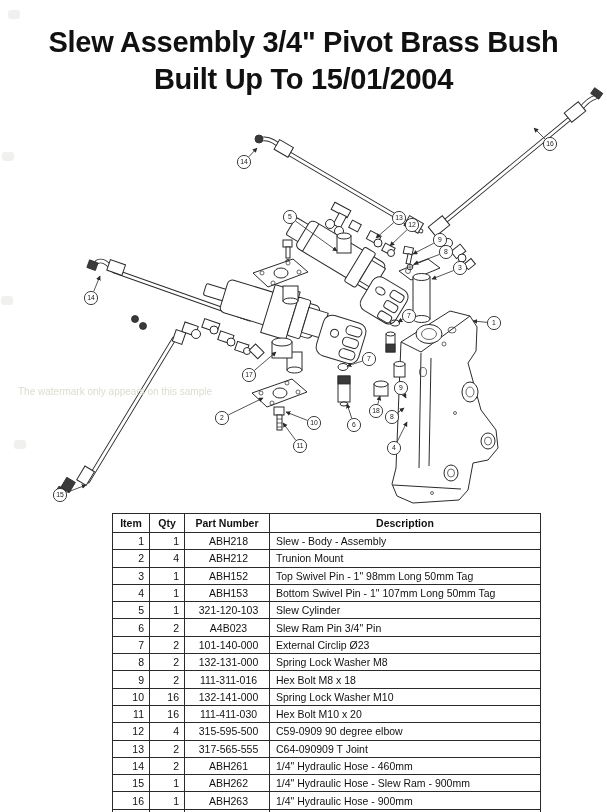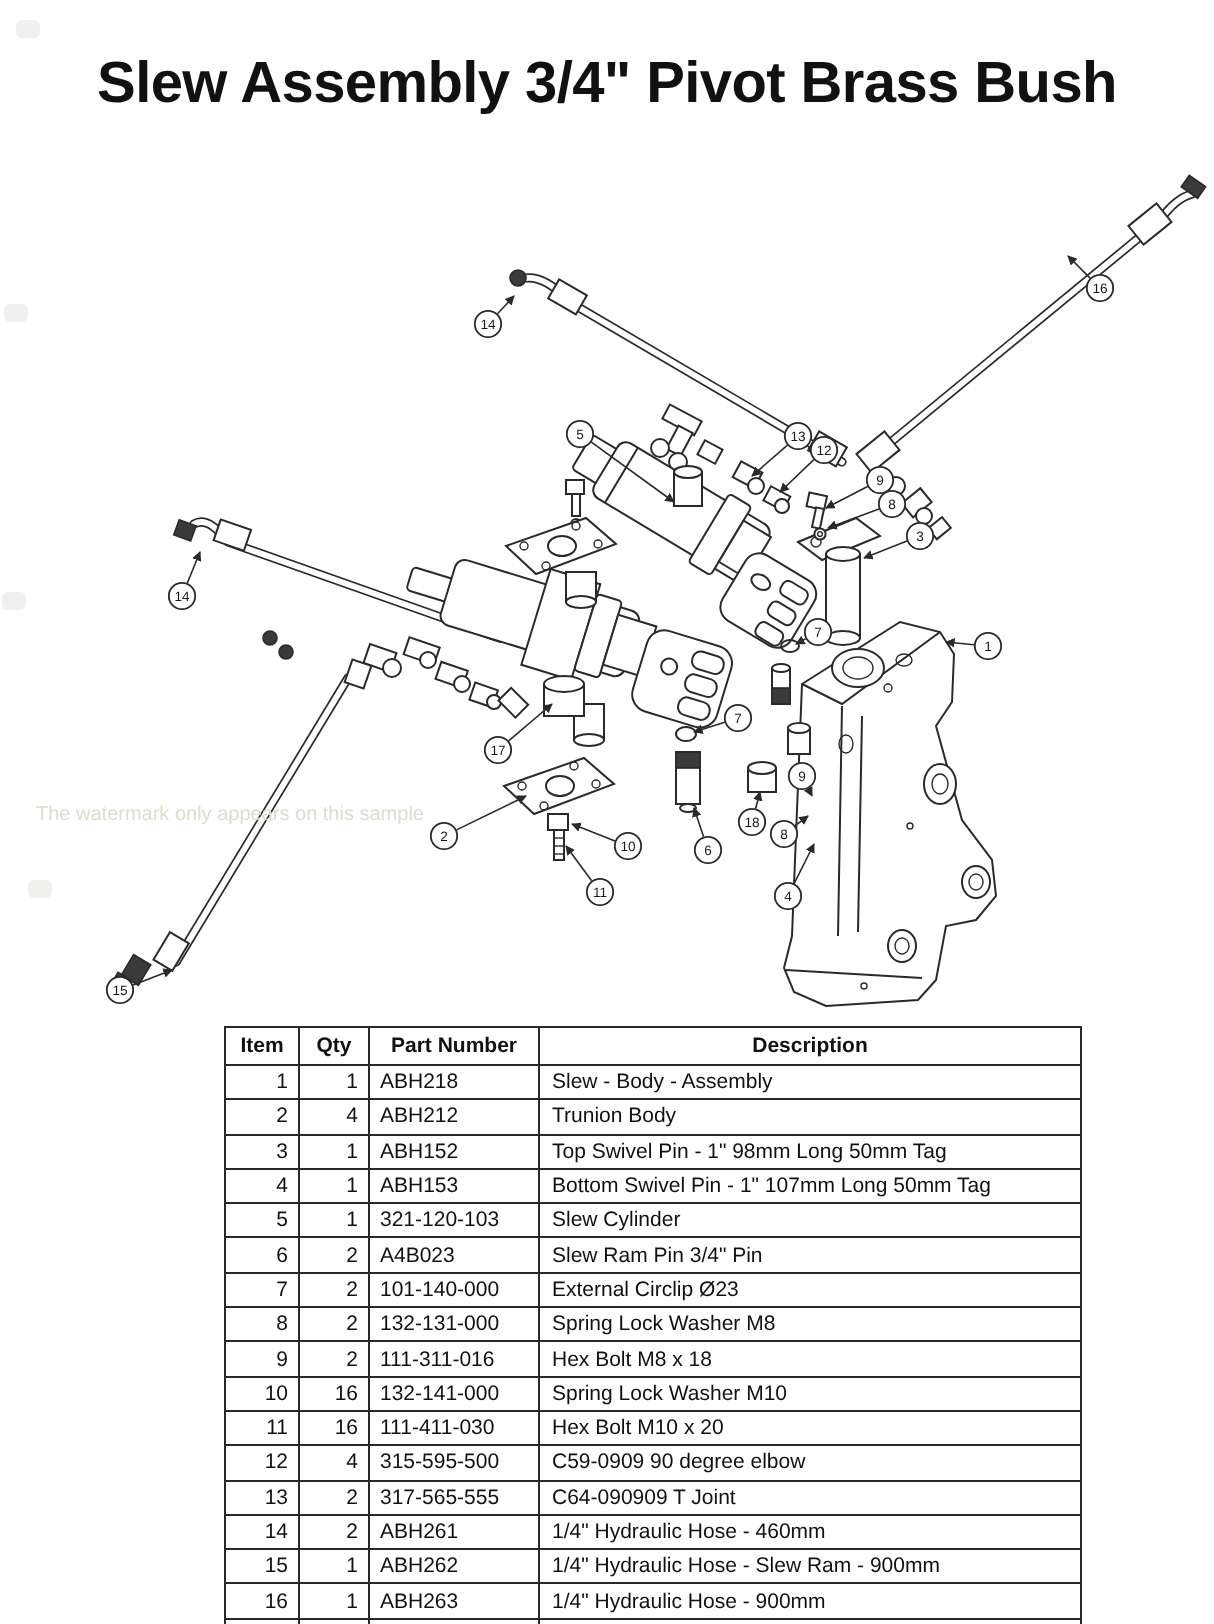--- a/index.html
+++ b/index.html
@@ -16,45 +16,46 @@
   .thin{fill:none;stroke:#2a2a2a;stroke-width:0.7;}
   .h-out{stroke:#2a2a2a;stroke-width:4.6;fill:none;stroke-linecap:round;}
   .h-in{stroke:#fff;stroke-width:2.9;fill:none;stroke-linecap:round;}
   .callout-circle{fill:#fff;stroke:#2a2a2a;stroke-width:0.9;}
   .callout-num{font-family:"Liberation Sans",sans-serif;font-size:6.8px;fill:#1a1a1a;
                text-anchor:middle;}
   .leader{stroke:#2a2a2a;stroke-width:0.8;fill:none;}
   
   .watermark{position:absolute;left:8px;top:383px;pointer-events:none;}
   .wm-main{font-size:27px;color:#d5dcc3;letter-spacing:0.5px;}
-  .wm-sub{font-size:10px;color:#d9decd;margin-top:19px;margin-left:10px;}
+  .wm-sub{font-size:10px;color:#d9decd;margin-top:3px;margin-left:10px;}
   .smudge{position:absolute;width:12px;height:9px;background:#f0f0ee;border-radius:3px;}
   
   table.parts{position:absolute;left:112px;top:513px;border-collapse:collapse;
               font-size:10.5px;color:#111;background:#fff;}
   table.parts th,table.parts td{border:1px solid #2a2a2a;height:16.3px;line-height:12px;
               white-space:nowrap;overflow:hidden;}
   table.parts th{font-weight:bold;text-align:center;height:18px;padding:0 0;}
   td.c0{width:29px;text-align:right;padding:0 5px 0 2px;}
   td.c1{width:27px;text-align:right;padding:0 5px 0 2px;}
-  td.c2{width:77px;text-align:left;padding:0 2px 0 5px;}
+  td.c2{width:77px;text-align:center;padding:0 2px 0 5px;}
   td.c3{width:262px;text-align:left;padding:0 2px 0 6px;}
 </style>
 </head>
 <body>
 
 <div class="page">
 
   <div class="smudge" style="left:8px;top:10px;"></div>
   <div class="smudge" style="left:2px;top:152px;"></div>
   <div class="smudge" style="left:1px;top:296px;"></div>
   <div class="smudge" style="left:14px;top:440px;"></div>
 
   <div class="title">
     <div>Slew Assembly 3/4" Pivot Brass Bush</div>
+    <div>Built Up To 15/01/2004</div>
   </div>
 
   <svg class="diagram" viewBox="0 0 607 812">
     <defs>
       <marker id="arr" markerWidth="7" markerHeight="7" refX="5.4" refY="3" orient="auto">
         <path d="M0,0 L6,3 L0,6 Z" fill="#2a2a2a"></path>
       </marker>
     </defs>
 
     <g>
@@ -342,21 +343,21 @@
         <tr>
           <td class="c0">1</td>
           <td class="c1">1</td>
           <td class="c2">ABH218</td>
           <td class="c3">Slew - Body - Assembly</td>
         </tr>
         <tr>
           <td class="c0">2</td>
           <td class="c1">4</td>
           <td class="c2">ABH212</td>
-          <td class="c3">Trunion Body</td>
+          <td class="c3">Trunion Mount</td>
         </tr>
         <tr>
           <td class="c0">3</td>
           <td class="c1">1</td>
           <td class="c2">ABH152</td>
           <td class="c3">Top Swivel Pin - 1" 98mm Long 50mm Tag</td>
         </tr>
         <tr>
           <td class="c0">4</td>
           <td class="c1">1</td>

